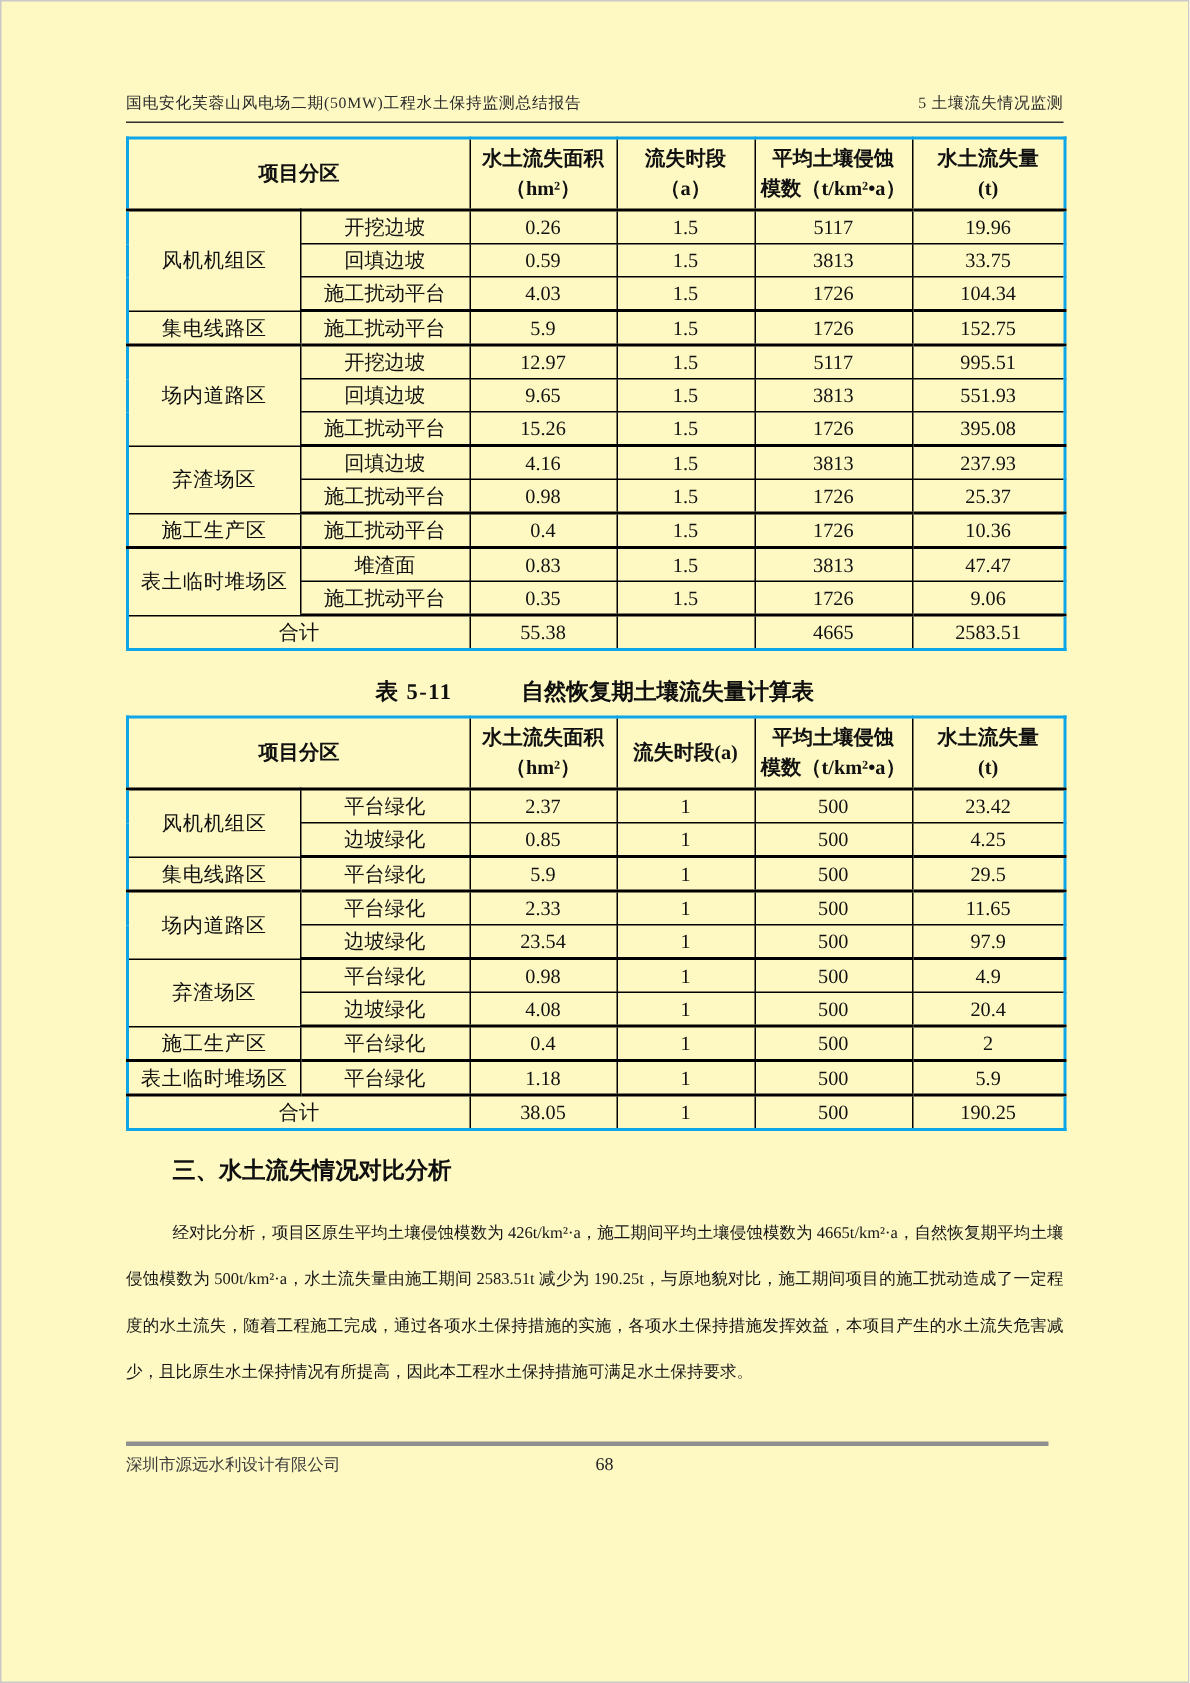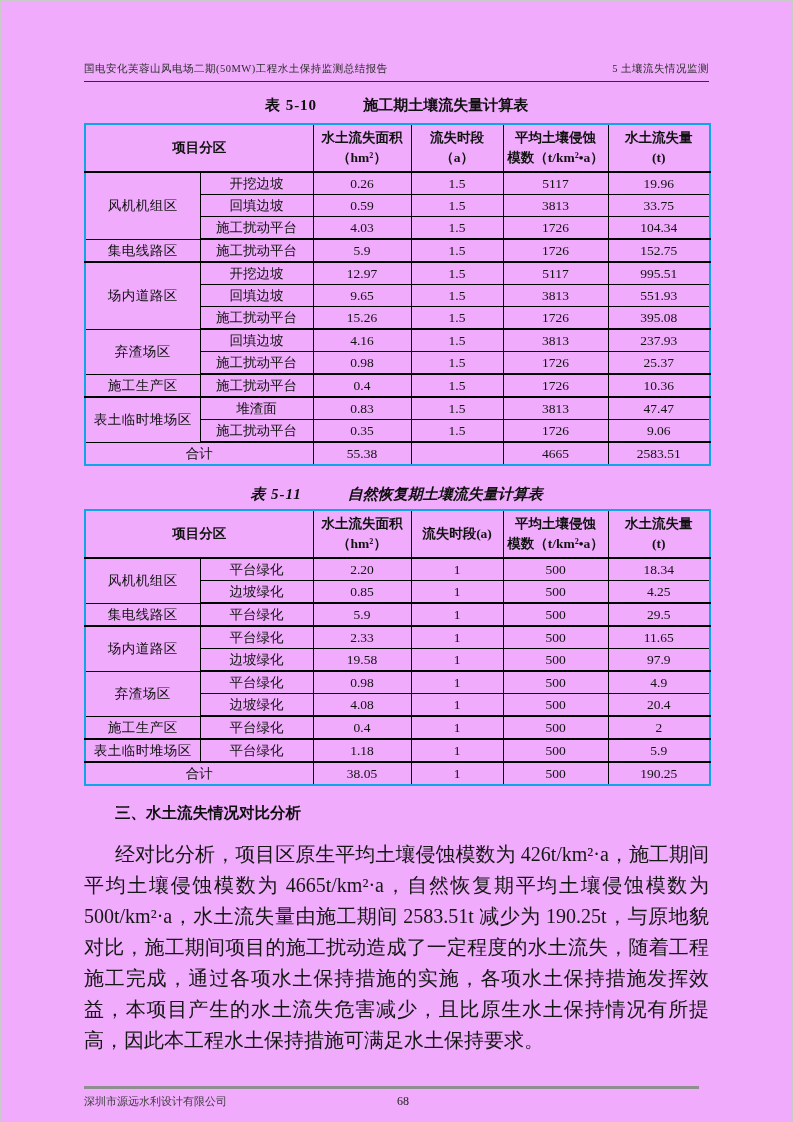--- a/index.html
+++ b/index.html
@@ -1,21 +1,21 @@
 <!DOCTYPE html>
 <html lang="zh"><head>
 <meta charset="utf-8">
 <style>
   html,body { margin:0; padding:0; background:#ffffff; }
   .page {
     position:relative;
     width:793px; height:1122px;
     box-sizing:border-box;
     margin:0 auto;
-    background:#f0abfc;
+    background:#fef9c3;
     border:1px solid #c9c9c9;
     font-family:"Liberation Serif","DejaVu Serif",serif;
     color:#1a1a1a;
     overflow:hidden;
   }
   .content { padding:0 83px; }
 
   .running-header {
     display:flex; justify-content:space-between; align-items:flex-end;
     padding-top:61px;
@@ -42,21 +42,21 @@
   .doc-table tbody td { height:21px; line-height:21px; }
   .doc-table tr.group-end td { border-bottom:2px solid #000; }
   .doc-table td.region-cell { letter-spacing:0.5px; }
 
   .section-heading {
     margin:17px 0 16px 0; padding-left:31px;
     font-size:15.5px; font-weight:bold; color:#0f0f0f; line-height:20px;
   }
   .analysis-paragraph {
     margin:10px 0 0 0;
-    font-size:20px; line-height:31px; color:#161616;
+    font-size:11px; line-height:31px; color:#161616;
     text-align:justify; text-indent:31px;
   }
 
   .footer-rule { border-bottom:3px solid #8f8f8f; margin-top:30px; width:615px; }
   .running-footer {
     position:relative; margin-top:5px;
     font-size:11px; color:#3c3c3c;
   }
   .footer-page {
     position:absolute; left:13px; right:0; top:0;
@@ -68,23 +68,20 @@
 
 <div class="page">
   <div class="content">
 
     <div class="running-header">
       <span>国电安化芙蓉山风电场二期(50MW)工程水土保持监测总结报告</span>
       <span>5 土壤流失情况监测</span>
     </div>
     <div class="header-rule"></div>
 
-    <div class="table-caption">
-      <span class="cap-label">表 5-10</span><span>施工期土壤流失量计算表</span>
-    </div>
     <table class="doc-table" id="doc-table-0">
         <colgroup>
           <col style="width: 115px;">
           <col style="width: 113px;">
           <col style="width: 98px;">
           <col style="width: 92px;">
           <col style="width: 105px;">
           <col style="width: 102px;">
         </colgroup>
         <thead>
@@ -190,21 +187,21 @@
           <tr>
             <td colspan="2">合计</td>
             <td>55.38</td>
             <td></td>
             <td>4665</td>
             <td>2583.51</td>
           </tr>
         </tbody>
       </table>
 
-    <div class="table-caption" style="margin-top:19px;font-style:italic;">
+    <div class="table-caption" style="margin-top:19px;">
       <span class="cap-label">表 5-11</span><span>自然恢复期土壤流失量计算表</span>
     </div>
     <table class="doc-table" id="doc-table-1" style="margin-top:6px;">
         <colgroup>
           <col style="width: 115px;">
           <col style="width: 113px;">
           <col style="width: 98px;">
           <col style="width: 92px;">
           <col style="width: 105px;">
           <col style="width: 102px;">
@@ -215,24 +212,24 @@
             <th>水土流失面积<br>（hm²）</th>
             <th>流失时段(a)</th>
             <th>平均土壤侵蚀<br>模数（t/km²•a）</th>
             <th>水土流失量<br>(t)</th>
           </tr>
         </thead>
         <tbody>
           <tr>
             <td rowspan="2" class="region-cell">风机机组区</td>
             <td>平台绿化</td>
-            <td>2.20</td>
-            <td>1</td>
-            <td>500</td>
-            <td>18.34</td>
+            <td>2.37</td>
+            <td>1</td>
+            <td>500</td>
+            <td>23.42</td>
           </tr>
           <tr class="group-end">
             <td>边坡绿化</td>
             <td>0.85</td>
             <td>1</td>
             <td>500</td>
             <td>4.25</td>
           </tr>
           <tr class="group-end">
             <td rowspan="1" class="region-cell">集电线路区</td>
@@ -245,21 +242,21 @@
           <tr>
             <td rowspan="2" class="region-cell">场内道路区</td>
             <td>平台绿化</td>
             <td>2.33</td>
             <td>1</td>
             <td>500</td>
             <td>11.65</td>
           </tr>
           <tr class="group-end">
             <td>边坡绿化</td>
-            <td>19.58</td>
+            <td>23.54</td>
             <td>1</td>
             <td>500</td>
             <td>97.9</td>
           </tr>
           <tr>
             <td rowspan="2" class="region-cell">弃渣场区</td>
             <td>平台绿化</td>
             <td>0.98</td>
             <td>1</td>
             <td>500</td>

